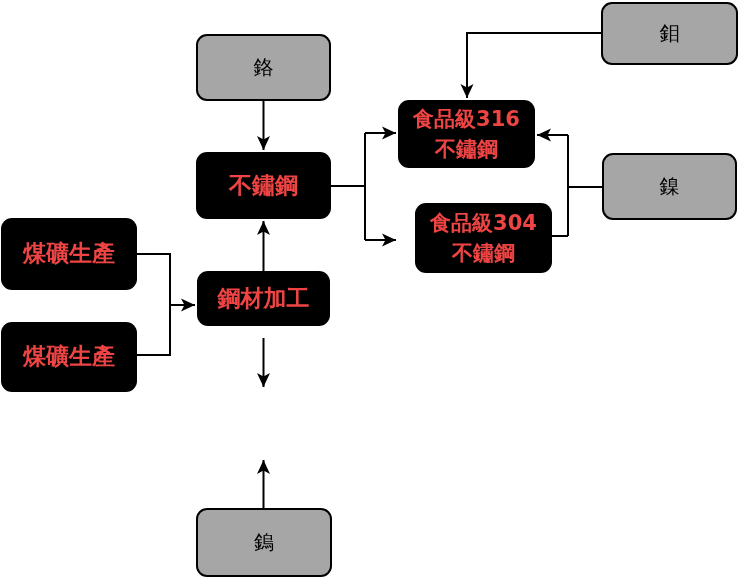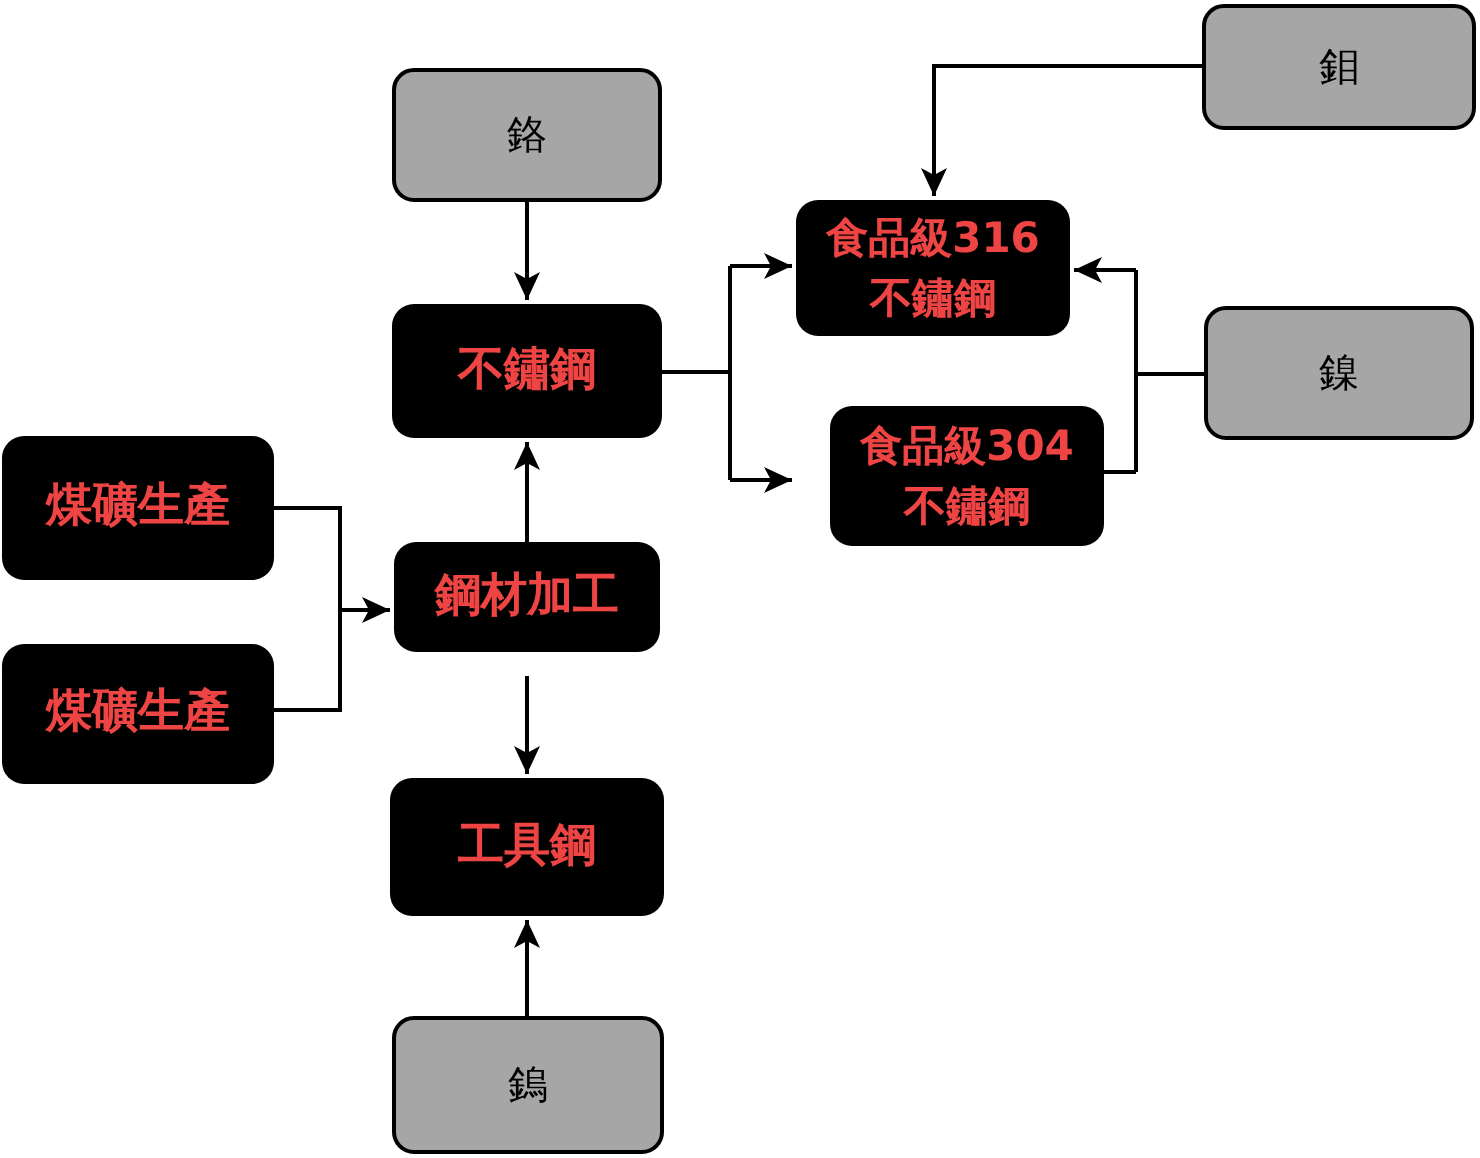--- a/index.html
+++ b/index.html
@@ -116,17 +116,14 @@
   </div>
 
   <div class="node dark" style="left:1px;top:322px;width:136px;height:70px">
     <span class="label">煤礦生產</span>
   </div>
 
   <div class="node dark" style="left:197px;top:271px;width:133px;height:55px">
     <span class="label">鋼材加工</span>
   </div>
 
-  <div class="node dark" style="left:195px;top:389px;width:137px;height:69px">
-    <span class="label">工具鋼</span>
-  </div>
 
 </div>
 
 </body></html>

